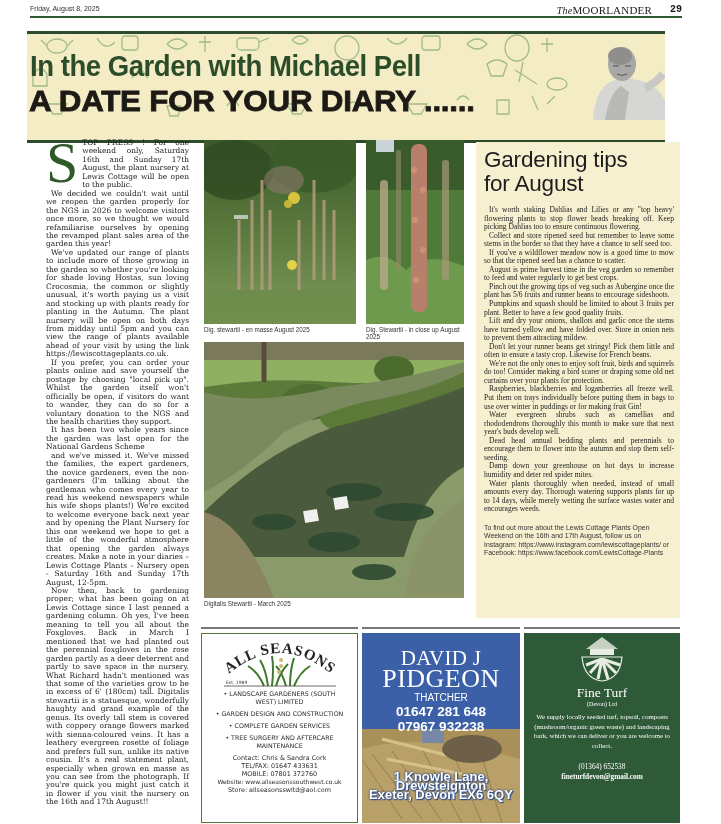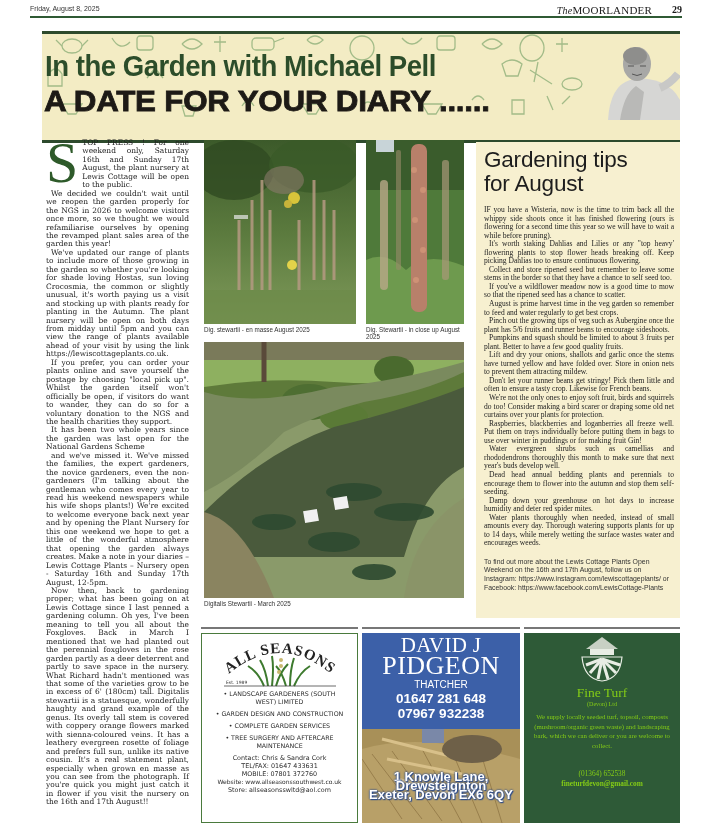--- a/index.html
+++ b/index.html
@@ -4,25 +4,25 @@
 <style>
   * { box-sizing: border-box; margin: 0; padding: 0; }
   html, body { width: 721px; height: 824px; background: #ffffff; overflow: hidden; }
   body { position: relative; font-family: "DejaVu Serif", serif; color: #1a1a1a; }
 
   
   .masthead { position: absolute; left: 30px; top: 4px; width: 652px; height: 14px; }
   .masthead .date { position: absolute; left: 0; top: 1px; font-family: "Liberation Sans", sans-serif; font-size: 7px; color: #333; }
   .masthead .paper { position: absolute; right: 30px; top: 0; font-family: "Liberation Serif", serif; font-size: 11px; color: #222; letter-spacing: 0.2px; margin-left: 24px; }
   .masthead .paper .the { font-style: italic; font-size: 10px; }
-  .masthead .pageno { position: absolute; right: 0; top: 0; font-family: Liberation Serif, serif; font-weight: bold; font-size: 10px; }
+  .masthead .pageno { position: absolute; right: 0; top: 0; font-family: Liberation Mono, monospace; font-weight: bold; font-size: 10px; }
   .masthead-rule { position: absolute; left: 30px; top: 16px; width: 652px; height: 2px; background: #2f5a34; }
 
   
-  .banner { position: absolute; left: 42px; top: 31px; width: 638px; height: 112px; background: #f3ecc4; border-top: 3px solid #2d4a2c; border-bottom: 3px solid #2d4a2c; overflow: hidden; }
+  .banner { position: absolute; left: 27px; top: 31px; width: 638px; height: 112px; background: #f3ecc4; border-top: 3px solid #2d4a2c; border-bottom: 3px solid #2d4a2c; overflow: hidden; }
   .banner .pattern { position: absolute; inset: 0; }
   .banner .title1 { position: absolute; left: 3px; top: 16px; font-family: "Liberation Sans", sans-serif; font-weight: bold; font-size: 29px; color: #2c4d2a; letter-spacing: -0.5px; white-space: nowrap; transform: scaleX(0.95); transform-origin: left; }
   .banner .title2 { position: absolute; left: 2px; top: 51px; font-family: "Liberation Sans", sans-serif; font-weight: 900; font-size: 29px; color: #1d1a16; letter-spacing: -0.2px; white-space: nowrap; transform: scaleX(1.08); transform-origin: left; -webkit-text-stroke: 0.8px #1d1a16; }
   .banner .photo { position: absolute; right: 0; top: 0; width: 80px; height: 86px; }
 
   
   .col-left { position: absolute; left: 46px; top: 139px; width: 143px; font-family: "DejaVu Serif", serif; font-size: 7.45px; line-height: 8.45px; text-align: justify; hyphens: auto; color: #222; }
   .col-left p { text-indent: 5px; }
   .col-left p.first { text-indent: 0; }
   .dropcap { float: left; font-family: "Liberation Serif", serif; font-size: 58px; line-height: 44px; color: #2e5a2a; margin: 2px 4px 0 0; height: 46px; }
@@ -39,32 +39,32 @@
   .tips .body p.first { text-indent: 0; }
   .tips .footer { margin-top: 10px; font-family: "Liberation Sans", sans-serif; font-size: 6.9px; line-height: 8.6px; color: #333; }
 
   
   .ads-rule { position: absolute; top: 627px; height: 2px; background: #777; }
   .ad-allseasons { position: absolute; left: 201px; top: 633px; width: 157px; height: 190px; border: 1px solid #4a7a3d; background: #fff; font-family: "DejaVu Sans", sans-serif; color: #2b2b2b; text-align: center; }
   .ad-allseasons .logo { position: relative; height: 56px; }
   .ad-allseasons .item { font-size: 6.3px; line-height: 8px; margin-bottom: 4px; }
   .ad-allseasons .contact { font-size: 6.4px; line-height: 8px; margin-top: 4px; }
   .ad-david { position: absolute; left: 362px; top: 633px; width: 158px; height: 190px; background: #3c60a8; overflow: hidden; color: #fff; text-align: center; }
-  .ad-david .n1 { font-family: "Liberation Serif", serif; font-size: 21px; line-height: 21px; margin-top: 2px; letter-spacing: 0.3px; }
+  .ad-david .n1 { font-family: "Liberation Serif", serif; font-size: 21px; line-height: 21px; margin-top: 15px; letter-spacing: 0.3px; }
   .ad-david .n2 { font-family: "Liberation Serif", serif; font-size: 26px; line-height: 20px; letter-spacing: 0.5px; }
   .ad-david .role { font-family: "Liberation Sans", sans-serif; font-size: 10px; line-height: 12px; margin-top: 3px; }
   .ad-david .phone { font-family: "Liberation Sans", sans-serif; font-weight: bold; font-size: 13.5px; line-height: 15px; }
   .ad-david .thatch { position: absolute; left: 0; top: 96px; width: 158px; height: 94px; }
   .ad-david .addr { position: absolute; left: 0; bottom: 24px; width: 100%; font-family: "Liberation Sans", sans-serif; font-weight: bold; font-size: 13px; line-height: 9px; color: #fff; text-shadow: 0 0 2px #2b4b8c, 0 0 2px #2b4b8c, 1px 1px 1px #2b4b8c; }
-  .ad-fineturf { position: absolute; left: 524px; top: 633px; width: 156px; height: 190px; background: #2e5a37; color: #84cc16; text-align: center; font-family: "Liberation Serif", serif; }
+  .ad-fineturf { position: absolute; left: 524px; top: 633px; width: 156px; height: 190px; background: #2e5a37; color: #ffffff; text-align: center; font-family: "Liberation Serif", serif; }
   .ad-fineturf .logo { height: 50px; position: relative; }
   .ad-fineturf .name { font-size: 13.5px; line-height: 15px; margin-top: 2px; }
   .ad-fineturf .ltd { font-size: 6px; line-height: 8px; }
   .ad-fineturf .desc { font-size: 6.8px; line-height: 9.6px; margin-top: 4px; padding: 0 6px; }
-  .ad-fineturf .phone { font-size: 7.3px; line-height: 10px; margin-top: 19px; text-align: center; }
+  .ad-fineturf .phone { font-size: 7.3px; line-height: 10px; margin-top: 12px; text-align: center; }
   .ad-fineturf .email { font-weight: bold; font-size: 7.3px; line-height: 10px; }
   .ad-fineturf .web { font-weight: bold; font-size: 7.3px; line-height: 10px; margin-top: 44px; }
   .ad-fineturf .farm { font-size: 5.5px; line-height: 8px; margin-top: 2px; opacity: 0.85; }
 </style>
 </head>
 <body>
 
 <div class="masthead">
   <span class="date">Friday, August 8, 2025</span>
   <span class="paper"><span class="the">The</span><span>MOORLANDER</span></span>
@@ -208,21 +208,20 @@
     <rect x="100" y="168" width="14" height="12" fill="#f0f0f0" transform="rotate(-10 107 174)"></rect>
     <rect x="130" y="155" width="14" height="12" fill="#f0f0f0" transform="rotate(-10 137 161)"></rect>
     <path d="M60 0 v40" stroke="#5a4a3a" stroke-width="5"></path>
   </svg>
 </div>
 <div class="caption" style="left:204px; top:601px; width:200px;">Digitalis Stewartii - March 2025</div>
 
 <div class="tips">
   <h2><span>Gardening tips</span><br><span>for August</span></h2>
   <div class="body">
-    <p class="first">IF you have a Wisteria, now is the time to trim back all the whippy side shoots once it has finished flowering (ours is flowering for a second time this year so we will have to wait a while before pruning).</p>
     <p>It's worth staking Dahlias and Lilies or any "top heavy' flowering plants to stop flower heads breaking off. Keep picking Dahlias too to ensure continuous flowering.</p>
     <p>Collect and store ripened seed but remember to leave some stems in the border so that they have a chance to self seed too.</p>
     <p>If you've a wildflower meadow now is a good time to mow so that the ripened seed has a chance to scatter.</p>
     <p>August is prime harvest time in the veg garden so remember to feed and water regularly to get best crops.</p>
     <p>Pinch out the growing tips of veg such as Aubergine once the plant has 5/6 fruits and runner beans to encourage sideshoots.</p>
     <p>Pumpkins and squash should be limited to about 3 fruits per plant. Better to have a few good quality fruits.</p>
     <p>Lift and dry your onions, shallots and garlic once the stems have turned yellow and have folded over. Store in onion nets to prevent them attracting mildew.</p>
     <p>Don't let your runner beans get stringy! Pick them little and often to ensure a tasty crop. Likewise for French beans.</p>
     <p>We're not the only ones to enjoy soft fruit, birds and squirrels do too! Consider making a bird scarer or draping some old net curtains over your plants for protection.</p>
     <p>Raspberries, blackberries and loganberries all freeze well. Put them on trays individually before putting them in bags to use over winter in puddings or for making fruit Gin!</p>

